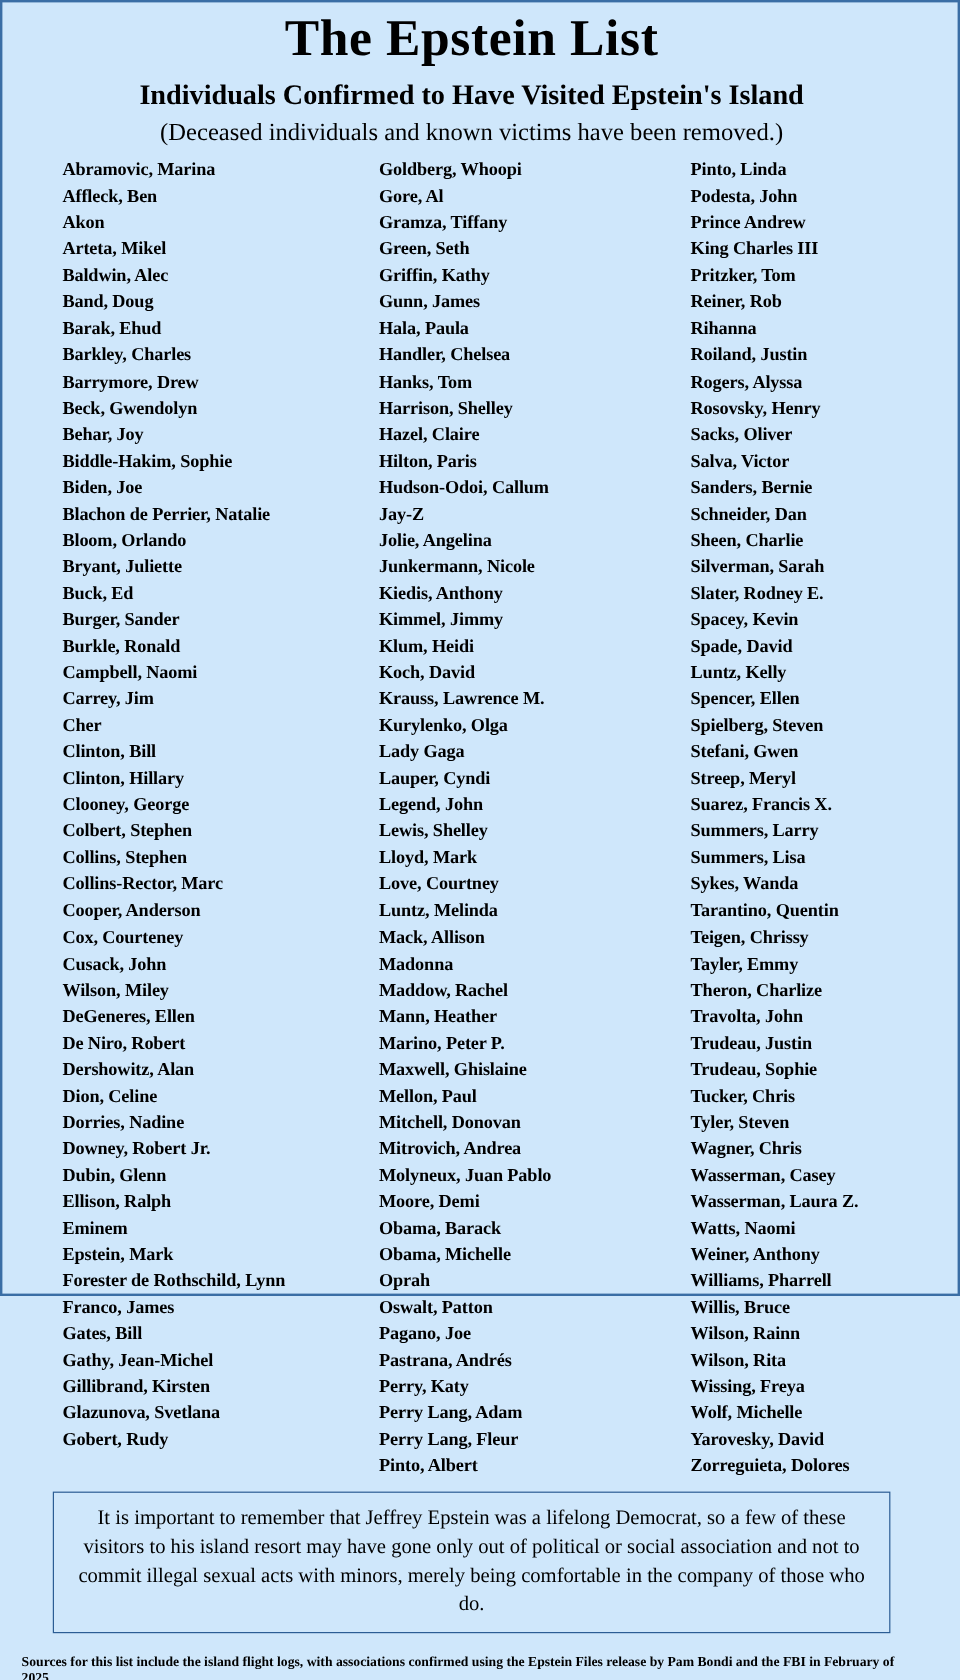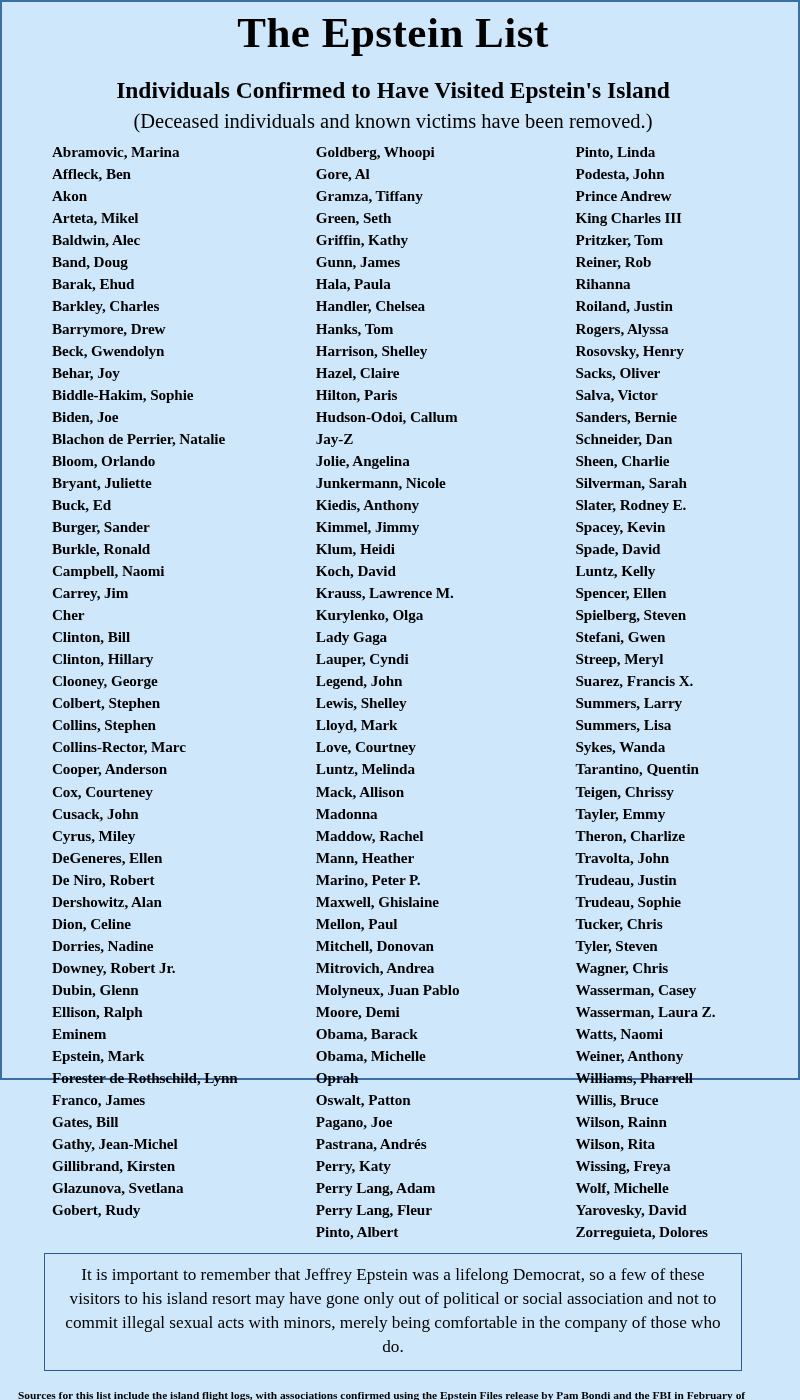--- a/index.html
+++ b/index.html
@@ -29,21 +29,21 @@
     font-size: 43px;
     font-weight: bold;
     letter-spacing: 0.5px;
     line-height: 1.05;
     margin-top: 4px;
   }
   .subtitle {
     text-align: center;
     font-size: 23.5px;
     font-weight: bold;
-    margin-top: 22px;
+    margin-top: 12px;
   }
   .subtitle2 {
     text-align: center;
     font-size: 20.5px;
     font-weight: normal;
     margin-top: 6px;
     margin-bottom: 8px;
   }
   .columns {
     display: flex;
@@ -121,21 +121,21 @@
         <div class="entry">Cher</div>
         <div class="entry">Clinton, Bill</div>
         <div class="entry">Clinton, Hillary</div>
         <div class="entry">Clooney, George</div>
         <div class="entry">Colbert, Stephen</div>
         <div class="entry">Collins, Stephen</div>
         <div class="entry">Collins-Rector, Marc</div>
         <div class="entry">Cooper, Anderson</div>
         <div class="entry">Cox, Courteney</div>
         <div class="entry">Cusack, John</div>
-        <div class="entry">Cyrus, Miley</div>
+        <div class="entry">Wilson, Miley</div>
         <div class="entry">DeGeneres, Ellen</div>
         <div class="entry">De Niro, Robert</div>
         <div class="entry">Dershowitz, Alan</div>
         <div class="entry">Dion, Celine</div>
         <div class="entry">Dorries, Nadine</div>
         <div class="entry">Downey, Robert Jr.</div>
         <div class="entry">Dubin, Glenn</div>
         <div class="entry">Ellison, Ralph</div>
         <div class="entry">Eminem</div>
         <div class="entry">Epstein, Mark</div>

